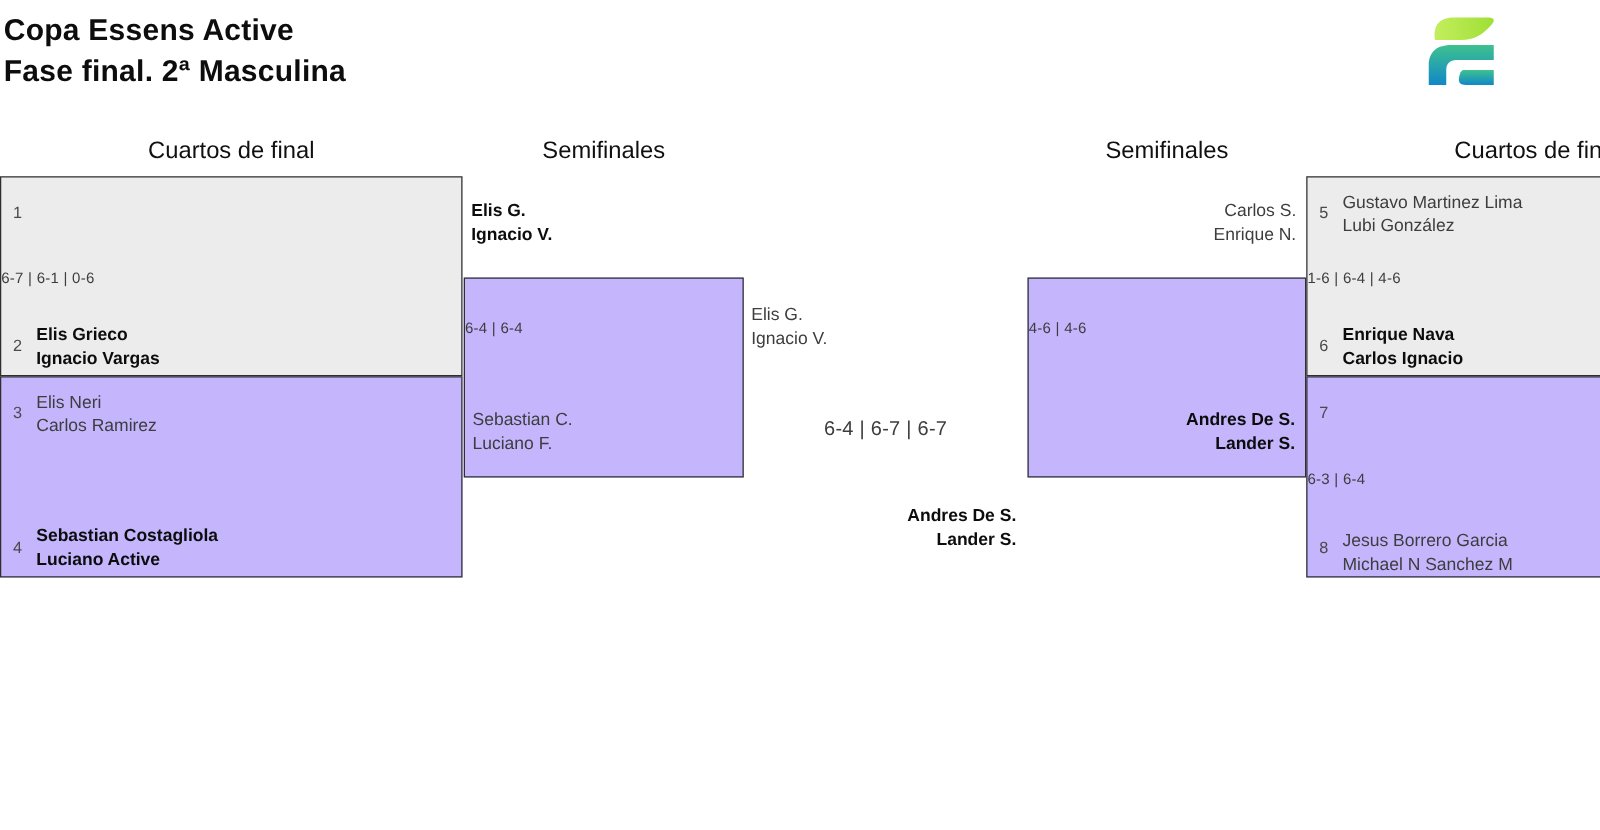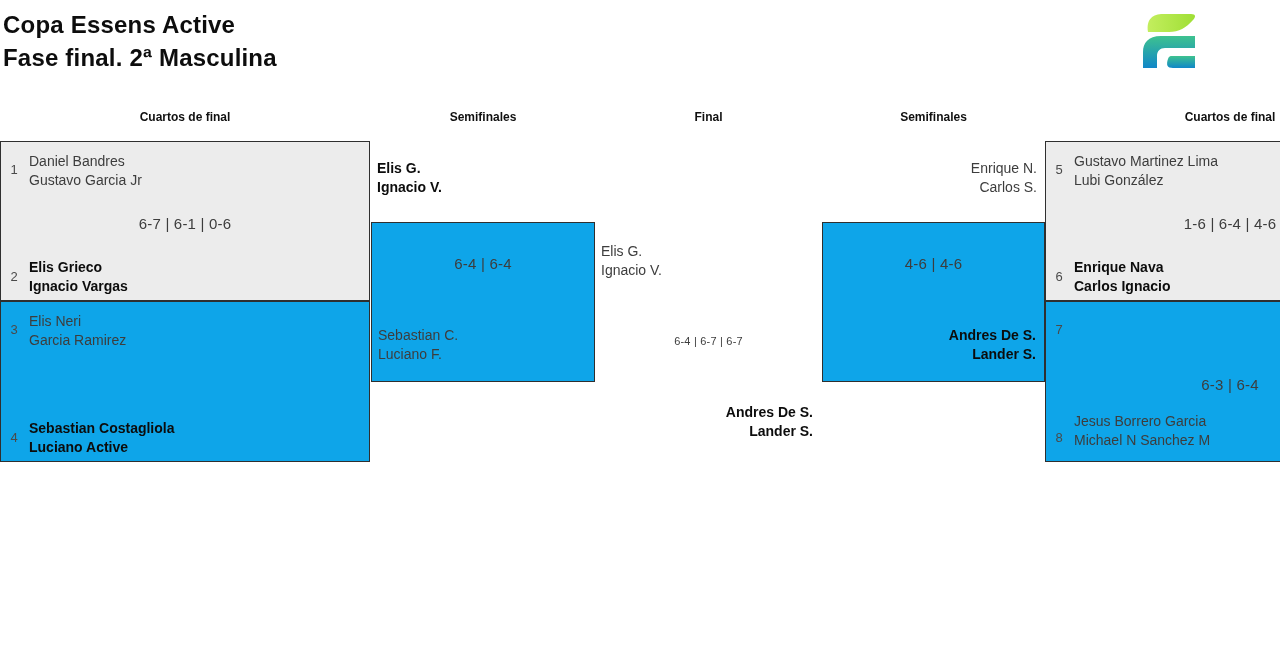--- a/index.html
+++ b/index.html
@@ -1,35 +1,35 @@
 <!DOCTYPE html>
 <html><head>
 <meta charset="utf-8">
 <style>
   html, body { margin:0; padding:0; background:#ffffff; }
   body { font-family:"Liberation Sans", sans-serif; }
   .stage { position:relative; width:1280px; height:664px; overflow:hidden; background:#fff;padding-left:20px; }
 
   .title { position:absolute; left:3px; top:8px; font-size:24px; font-weight:700; color:#0d0d0d; line-height:33px; letter-spacing:0.2px; }
 
-  .colhead { position:absolute; top:110px; font-size:12px; font-weight:700; color:#101010; text-align:center; white-space:nowrap; }
+  .colhead { position:absolute; top:110px; font-size:19px; font-weight:400; color:#101010; text-align:center; white-space:nowrap; }
 
-  .match { position:absolute; box-sizing:border-box; border:1px solid #2f2f2f; background:#0ea5e9; }
+  .match { position:absolute; box-sizing:border-box; border:1px solid #2f2f2f; background:#c4b5fd; }
   .match.shaded { background:#ececec; }
 
   .seed { position:absolute; left:4px; width:18px; text-align:center; font-size:13px; color:#4a4a4a; }
   .team { position:absolute; left:28px; font-size:14px; line-height:19px; color:#3d3d3d; white-space:nowrap; }
   .team.bold { font-weight:700; color:#0c0c0c; }
   .team.ralign { left:auto; right:8px; text-align:right; }
-  .score { position:absolute; left:0; width:100%; text-align:center; font-size:15px; color:#3d3d3d; letter-spacing:0.2px; }
+  .score { position:absolute; left:0; width:100%; font-size:12px; color:#3d3d3d; letter-spacing:0.2px; }
 
   .floatname { position:absolute; font-size:14px; line-height:19px; color:#3d3d3d; white-space:nowrap; }
   .floatname.bold { font-weight:700; color:#0c0c0c; }
   .floatname.ralign { text-align:right; }
-  .score-free { position:absolute; font-size:11px; color:#3d3d3d; text-align:center; letter-spacing:0.2px; }
+  .score-free { position:absolute; font-size:16px; color:#3d3d3d; text-align:center; letter-spacing:0.2px; }
 
   .logo { position:absolute; left:1139px; top:12px; width:62px; height:58px; }
 </style>
 </head>
 <body>
 
 <div class="stage">
 
   <div class="title">
     <div>Copa Essens Active</div>
@@ -49,43 +49,38 @@
         </linearGradient>
       </defs>
       <path d="M9 20 C 7 7 14 2 24 2 L 52 2 C 57 2 57 5 54 8 C 47 16 40 20 30 20 Z" fill="url(#gLeaf)"></path>
       <path d="M56 24 L 22 24 C 9 24 4 31 4 40 L 4 56 L 18 56 L 18 44 C 18 39 21 36 26 36 L 56 36 Z" fill="url(#gBody)"></path>
       <path d="M29 47 C 27 53 28 56 34 56 L 56 56 L 56 44 L 32 44 C 30.4 44 29.6 45.4 29 47 Z" fill="url(#gBody)"></path>
     </svg>
   </div>
 
   <div class="colhead" style="left:0; width:370px;">Cuartos de final</div>
   <div class="colhead" style="left:371px; width:224px;">Semifinales</div>
-  <div class="colhead" style="left:595px; width:227px;">Final</div>
   <div class="colhead" style="left:822px; width:223px;">Semifinales</div>
   <div class="colhead" style="left:1045px; width:370px;">Cuartos de final</div>
 
   <div class="match shaded" style="left:0; top:141px; width:370px; height:160px;">
     <div class="seed" style="top:20px;">1</div>
-    <div class="team" style="top:10px;">
-      <div>Daniel Bandres</div>
-      <div>Gustavo Garcia Jr</div>
-    </div>
     <div class="score" style="top:73px;">6-7 | 6-1 | 0-6</div>
     <div class="seed" style="top:127px;">2</div>
     <div class="team bold" style="top:116px;">
       <div>Elis Grieco</div>
       <div>Ignacio Vargas</div>
     </div>
   </div>
 
   <div class="match" style="left:0; top:301px; width:370px; height:161px;">
     <div class="seed" style="top:20px;">3</div>
     <div class="team" style="top:10px;">
       <div>Elis Neri</div>
-      <div>Garcia Ramirez</div>
+      <div>Carlos Ramirez</div>
     </div>
     <div class="seed" style="top:128px;">4</div>
     <div class="team bold" style="top:117px;">
       <div>Sebastian Costagliola</div>
       <div>Luciano Active</div>
     </div>
   </div>
 
   <div class="floatname bold" style="left:377px; top:159px;">
     <div>Elis G.</div>
@@ -104,22 +99,22 @@
     <div>Elis G.</div>
     <div>Ignacio V.</div>
   </div>
   <div class="score-free" style="left:595px; top:335px; width:227px;">6-4 | 6-7 | 6-7</div>
   <div class="floatname bold ralign" style="left:595px; top:403px; width:218px;">
     <div>Andres De S.</div>
     <div>Lander S.</div>
   </div>
 
   <div class="floatname ralign" style="left:822px; top:159px; width:215px;">
+    <div>Carlos S.</div>
     <div>Enrique N.</div>
-    <div>Carlos S.</div>
   </div>
 
   <div class="match" style="left:822px; top:222px; width:223px; height:160px;">
     <div class="score" style="top:32px;">4-6 | 4-6</div>
     <div class="team bold ralign" style="top:103px;">
       <div>Andres De S.</div>
       <div>Lander S.</div>
     </div>
   </div>
 
@@ -134,19 +129,19 @@
     <div class="team bold" style="top:116px;">
       <div>Enrique Nava</div>
       <div>Carlos Ignacio</div>
     </div>
   </div>
 
   <div class="match" style="left:1045px; top:301px; width:370px; height:161px;">
     <div class="seed" style="top:20px;">7</div>
     <div class="score" style="top:74px;">6-3 | 6-4</div>
     <div class="seed" style="top:128px;">8</div>
-    <div class="team" style="top:110px;">
+    <div class="team" style="top:121px;">
       <div>Jesus Borrero Garcia</div>
       <div>Michael N Sanchez M</div>
     </div>
   </div>
 
 </div>
 
 </body></html>

